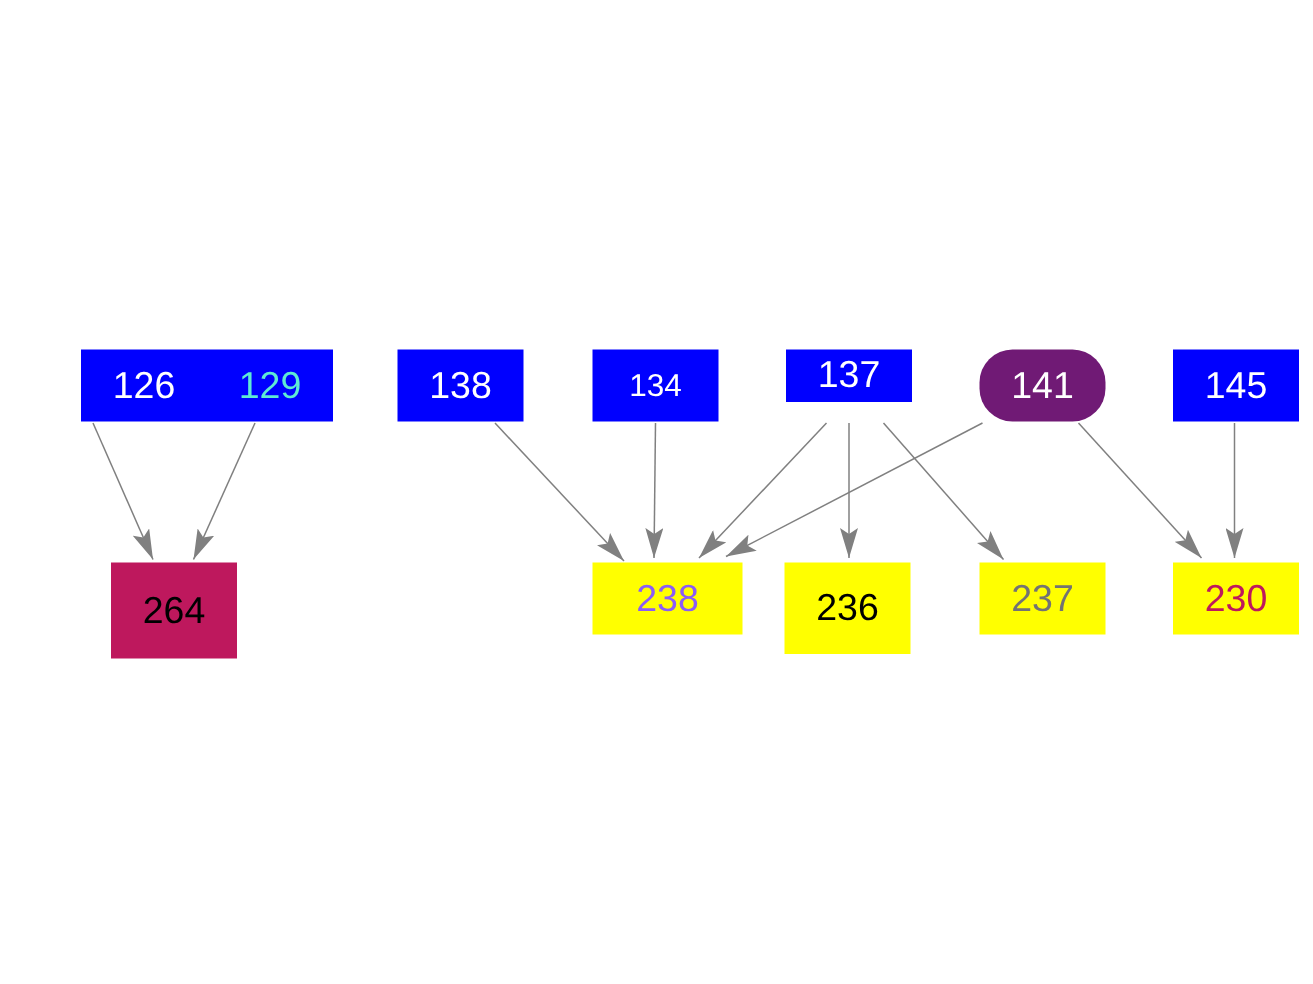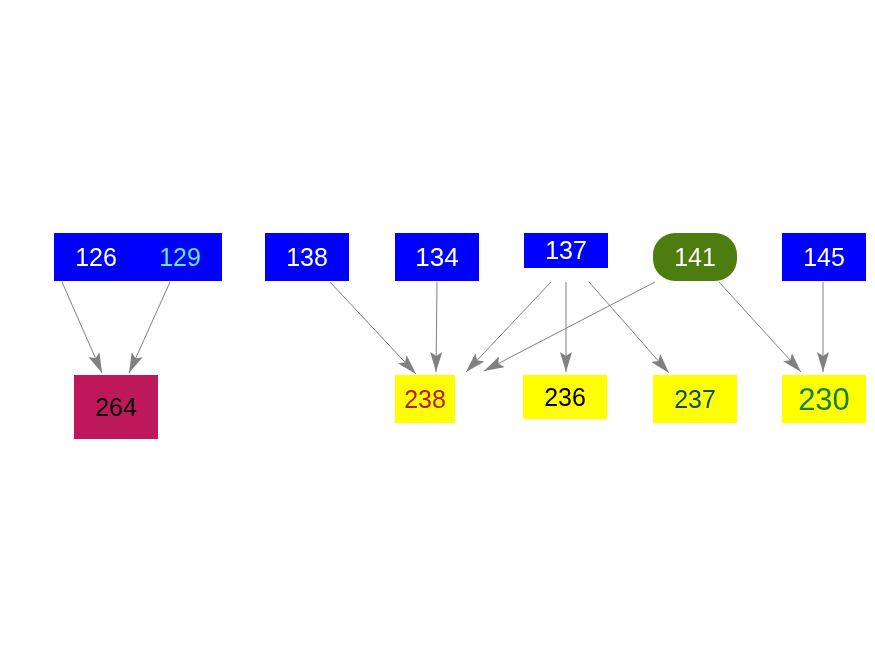--- a/index.html
+++ b/index.html
@@ -48,23 +48,23 @@
       <line x1="566" y1="282" x2="566" y2="372" stroke="#808080" stroke-width="1" marker-end="url(#arrowhead)"></line>
       <line x1="589" y1="282" x2="669" y2="373" stroke="#808080" stroke-width="1" marker-end="url(#arrowhead)"></line>
       <line x1="655" y1="282" x2="484" y2="371" stroke="#808080" stroke-width="1" marker-end="url(#arrowhead)"></line>
       <line x1="719" y1="282" x2="801" y2="372" stroke="#808080" stroke-width="1" marker-end="url(#arrowhead)"></line>
       <line x1="823" y1="282" x2="823" y2="372" stroke="#808080" stroke-width="1" marker-end="url(#arrowhead)"></line>
     </svg>
   <div id="nodes-layer">
       <div class="node source" style="left: 10px; top: 233px; width: 84px; height: 48px; font-size: 25px; background: rgb(0, 0, 255); color: rgb(255, 255, 255); margin-left: 44px;">126</div>
       <div class="node source" style="left: 138px; top: 233px; width: 84px; height: 48px; font-size: 25px; background: rgb(0, 0, 255); color: #5eead4;">129</div>
       <div class="node source" style="left: 265px; top: 233px; width: 84px; height: 48px; font-size: 25px; background: rgb(0, 0, 255); color: rgb(255, 255, 255);">138</div>
-      <div class="node source" style="left: 395px; top: 233px; width: 84px; height: 48px; font-size: 26px; background: rgb(0, 0, 255); color: rgb(255, 255, 255); text-align: center;">134</div>
+      <div class="node source" style="left: 395px; top: 233px; width: 84px; height: 48px; font-size: 21px; background: rgb(0, 0, 255); color: rgb(255, 255, 255); text-align: center;">134</div>
       <div class="node source" style="left: 524px; top: 233px; width: 84px; height: 35px; font-size: 25px; background: rgb(0, 0, 255); color: rgb(255, 255, 255);">137</div>
-      <div class="node source" style="left: 653px; top: 233px; width: 84px; height: 48px; font-size: 25px; background: #4d7c0f; color: rgb(255, 255, 255); border-radius: 22px;">141</div>
+      <div class="node source" style="left: 653px; top: 233px; width: 84px; height: 48px; font-size: 25px; background: #701a75; color: rgb(255, 255, 255); border-radius: 22px;">141</div>
       <div class="node source" style="left: 782px; top: 233px; width: 84px; height: 48px; font-size: 25px; background: rgb(0, 0, 255); color: rgb(255, 255, 255); text-align: right;">145</div>
       <div class="node target" style="left: 74px; top: 375px; width: 84px; height: 64px; font-size: 25px; background: #be185d; color: rgb(0, 0, 0);">264</div>
-      <div class="node target" style="left: 395px; top: 375px; width: 60px; height: 48px; font-size: 25px; background: rgb(255, 255, 0); color: #b91c1c;">238</div>
-      <div class="node target" style="left: 523px; top: 375px; width: 84px; height: 44px; font-size: 25px; background: rgb(255, 255, 0); color: rgb(0, 0, 0);">236</div>
-      <div class="node target" style="left: 653px; top: 375px; width: 84px; height: 48px; font-size: 25px; background: rgb(255, 255, 0); color: #0c4a6e;">237</div>
-      <div class="node target" style="left: 782px; top: 375px; width: 84px; height: 48px; font-size: 31px; background: rgb(255, 255, 0); color: #15803d;">230</div>
+      <div class="node target" style="left: 395px; top: 375px; width: 100px; height: 48px; font-size: 25px; background: rgb(255, 255, 0); color: #8b5cf6;">238</div>
+      <div class="node target" style="left: 523px; top: 375px; width: 84px; height: 61px; font-size: 25px; background: rgb(255, 255, 0); color: rgb(0, 0, 0);">236</div>
+      <div class="node target" style="left: 653px; top: 375px; width: 84px; height: 48px; font-size: 25px; background: rgb(255, 255, 0); color: #737373;">237</div>
+      <div class="node target" style="left: 782px; top: 375px; width: 84px; height: 48px; font-size: 25px; background: rgb(255, 255, 0); color: #be185d;">230</div>
     </div>
 </div>
 
 </body></html>

